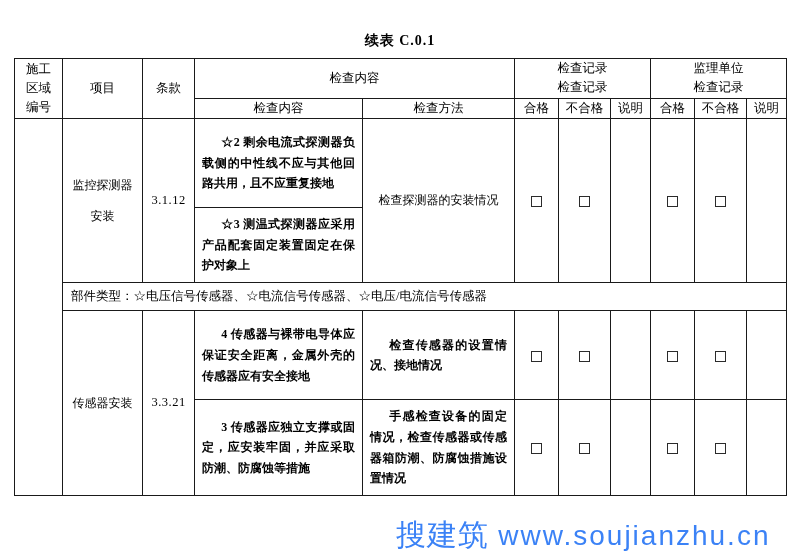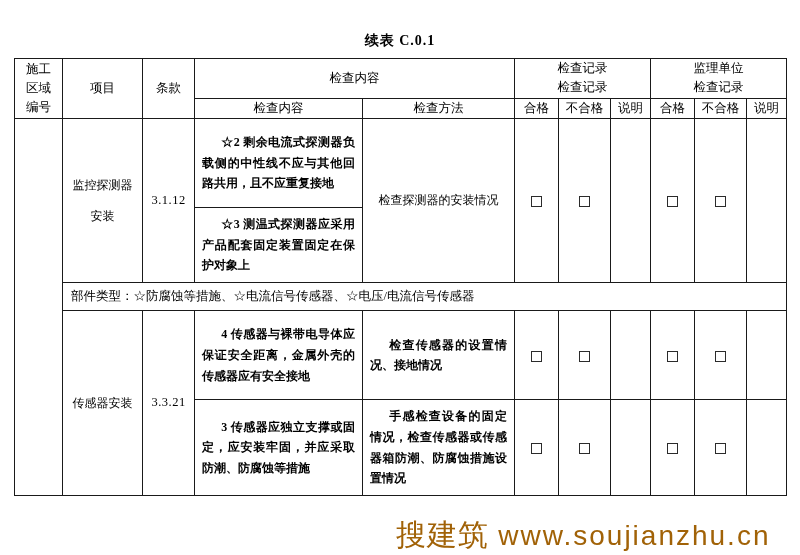--- a/index.html
+++ b/index.html
@@ -83,21 +83,21 @@
     background:#fff;
     vertical-align:middle;
   }
   .chkwrap{display:block;text-align:center;line-height:1;padding:2px 0;}
 
   .watermark{
     position:absolute;
     left:396px;
     top:515px;
     font-size:30px;
-    color:#a16207;
+    color:#3b82f6;
     font-family:"Liberation Sans","DejaVu Sans",sans-serif;
     white-space:nowrap;
     letter-spacing:1px;
     pointer-events:none;
   }
   .watermark .cn{font-family:"DejaVu Sans",sans-serif;font-size:30px;}
   .watermark .url{font-size:28px;letter-spacing:2px;}
 
   .edgemark{
     position:absolute;
@@ -195,21 +195,21 @@
         <td rowspan="2"></td>
       </tr>
       <tr>
         <td style="height:68px">
           <span class="cell-text indent">☆3 测温式探测器应采用产品配套固定装置固定在保护对象上</span>
         </td>
       </tr>
 
       <tr>
         <td colspan="10" style="height:24px">
-          <span class="parttype">部件类型：☆防腐蚀等措施、☆电流信号传感器、☆电压/电流信号传感器</span>
+          <span class="parttype">部件类型：☆电压信号传感器、☆电流信号传感器、☆电压/电流信号传感器</span>
         </td>
       </tr>
 
       <tr>
         <td rowspan="2">
           <span class="cell-center">传感器安装</span>
         </td>
         <td rowspan="2" class="numcell">3.3.21</td>
         <td style="height:88px">
           <span class="cell-text indent">4 传感器与裸带电导体应保证安全距离，金属外壳的传感器应有安全接地</span>

